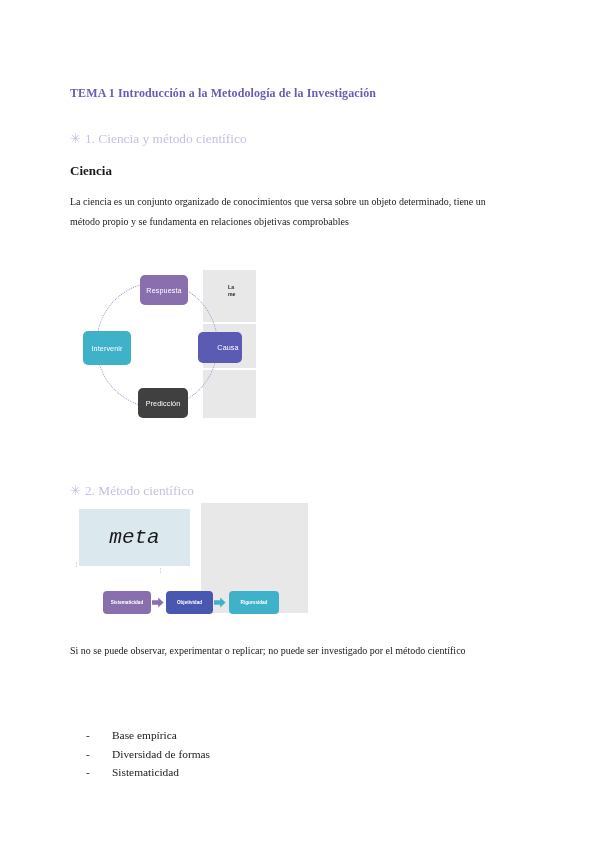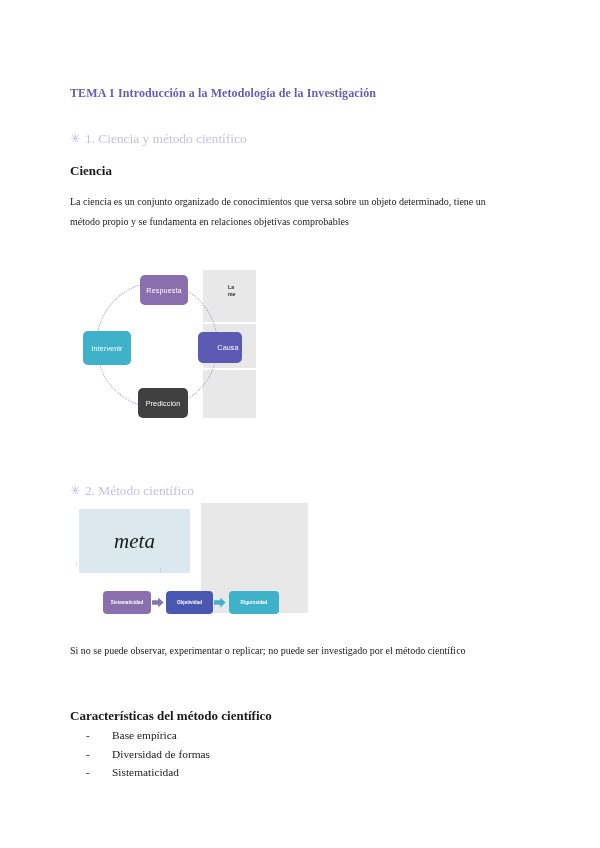--- a/index.html
+++ b/index.html
@@ -190,25 +190,25 @@
   }
   #meta-gray-top {
     position: absolute;
     left: 127px; top: 0px;
     width: 107px; height: 68px;
     background: #e8e8e8;
   }
   .word-box {
     position: absolute;
     top: 6px;
-    height: 64px;
+    height: 57px;
     display: flex;
     align-items: center;
     justify-content: center;
-    font-family: Liberation Serif, serif;
+    font-family: Liberation Mono, monospace;
     font-style: italic;
     font-size: 21px;
     color: #1a1a1a;
     box-sizing: border-box;
   }
   #box-meta {
     left: 5px;
     width: 111px;
     background: #dbe9ef;
   }
@@ -321,21 +321,20 @@
 
     <svg class="chip-arrow" id="arrow-2" viewBox="0 0 12 11">
       <path d="M0 3.2 H6.2 V0.4 L11.6 5.5 L6.2 10.6 V7.8 H0 Z" fill="#3fb2c9"></path>
     </svg>
 
     <div class="chip" id="chip-rigurosidad">Rigurosidad</div>
   </div>
 
   <div class="body-par" id="par-observar">Si no se puede observar, experimentar o replicar; no puede ser investigado por el método científico</div>
 
-  <div class="sub-bold" id="sub-caracteristicas">Características del método científico</div>
 
   <ul class="dash-list">
     <li>
       <span class="dash">-</span>
       <span>Base empírica</span>
     </li>
     <li>
       <span class="dash">-</span>
       <span>Diversidad de formas</span>
     </li>

